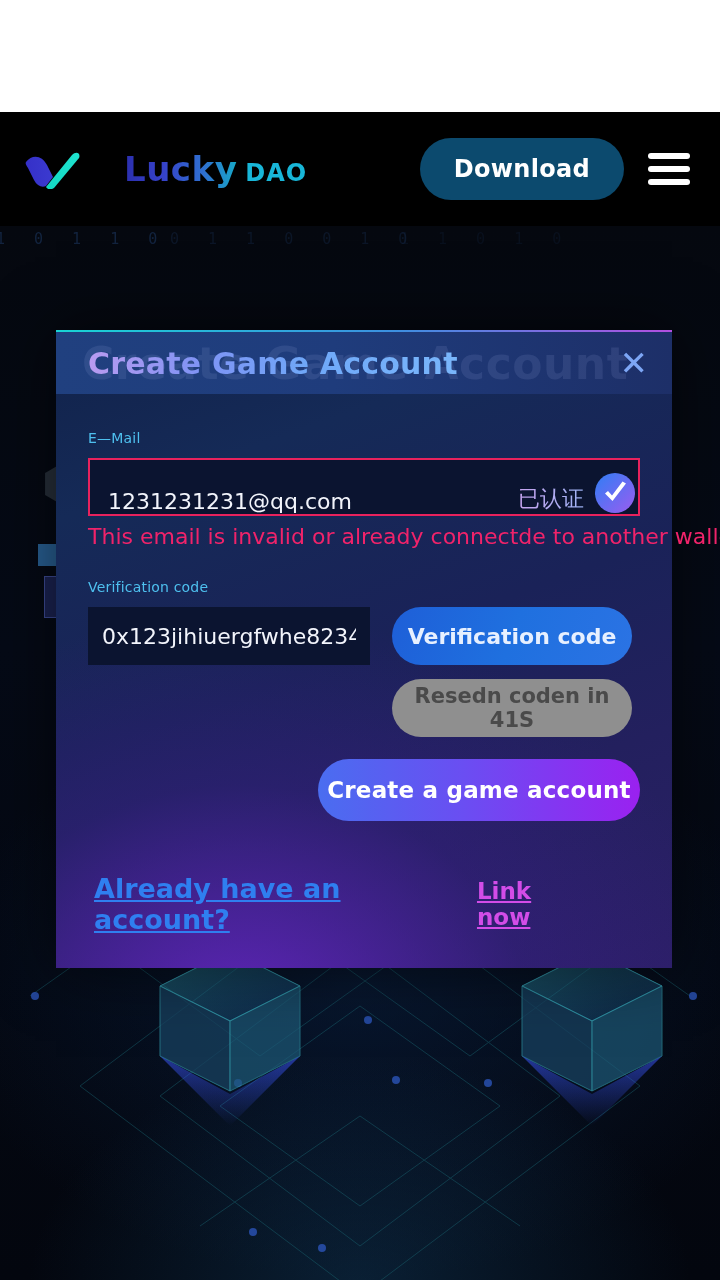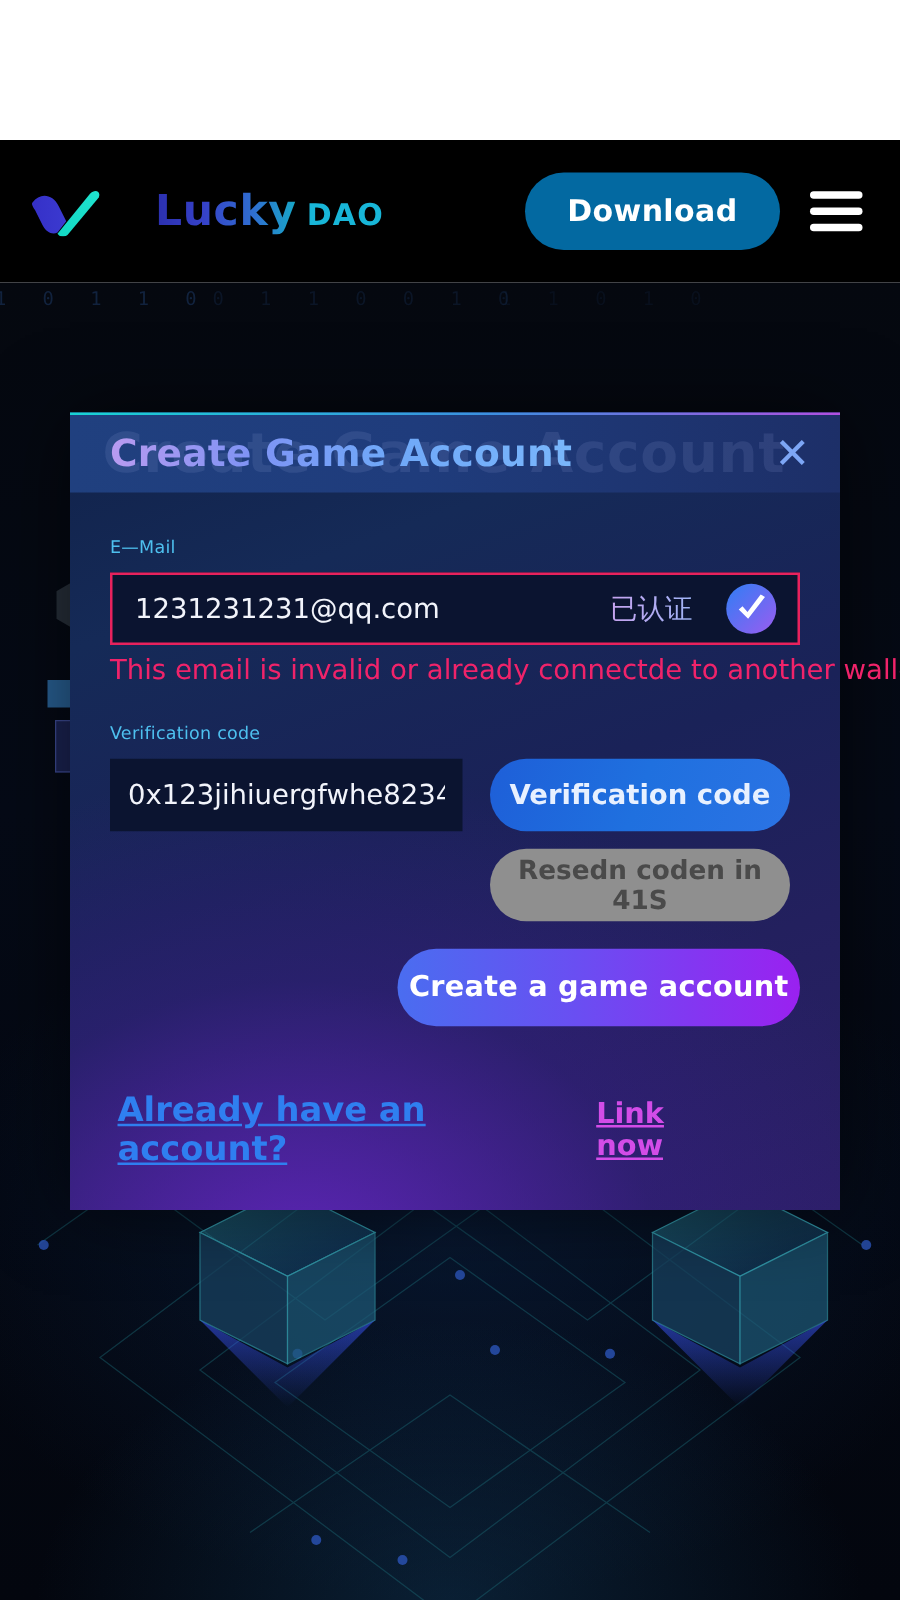--- a/index.html
+++ b/index.html
@@ -30,21 +30,21 @@
     -webkit-background-clip: text; background-clip: text; color: transparent;
     font-family: "DejaVu Sans", sans-serif;
   }
   .logo-dao {
     font-size: 24px; font-weight: 700; letter-spacing:1px; margin-left:8px;
     color:#18b6d8;
     font-family:"DejaVu Sans", sans-serif;
   }
   .download-btn {
     position:absolute; right:96px; top:50%; transform:translateY(-50%);
-    background:#0369a1; color:#ffffff; border:none;
+    background:#0c4a6e; color:#ffffff; border:none;
     border-radius:34px; height:62px; padding:0 34px;
     font-size:24px; font-weight:700; letter-spacing:.3px;
     font-family:"DejaVu Sans", sans-serif; cursor:pointer;text-align:center;
   }
   .hamburger { position:absolute; right:30px; top:50%; transform:translateY(-50%); width:42px; height:32px; cursor:pointer; display:flex; flex-direction:column; justify-content:space-between; }
   .hamburger i { display:block; height:6px; width:100%; background:#ffffff; border-radius:3px; }
 
   
   .hero {
     position:absolute; left:0; top:226px; width:720px; height:1054px;
@@ -121,21 +121,21 @@
   }
   .modal-body { position:relative; padding: 36px 32px 0 32px; }
 
   .field-label {
     font-size:14px; color:#4ec0ef; font-family:"DejaVu Sans", sans-serif;
     margin-bottom: 12px; letter-spacing:.2px;
   }
   .email-row {
     position:relative; height:58px; width:100%;
     background:#0b1430; border:2px solid #e8225d;
-    display:flex; align-items:center; padding: 0 16px 0 18px; gap: 16px;
+    display:flex; align-items:flex-end; padding: 0 2px 0 18px;
   }
   .email-value {
     flex:1; font-size:22px; color:#f2f4fb; background:transparent; border:none; outline:none;
     font-family:"DejaVu Sans", sans-serif;
   }
   .verified-label {
     font-size:22px; margin-right:10px;
     background: linear-gradient(90deg,#c6a3ef 0%, #9fb4f6 100%);
     -webkit-background-clip:text; background-clip:text; color:transparent;
     font-family:Liberation Serif, serif;

